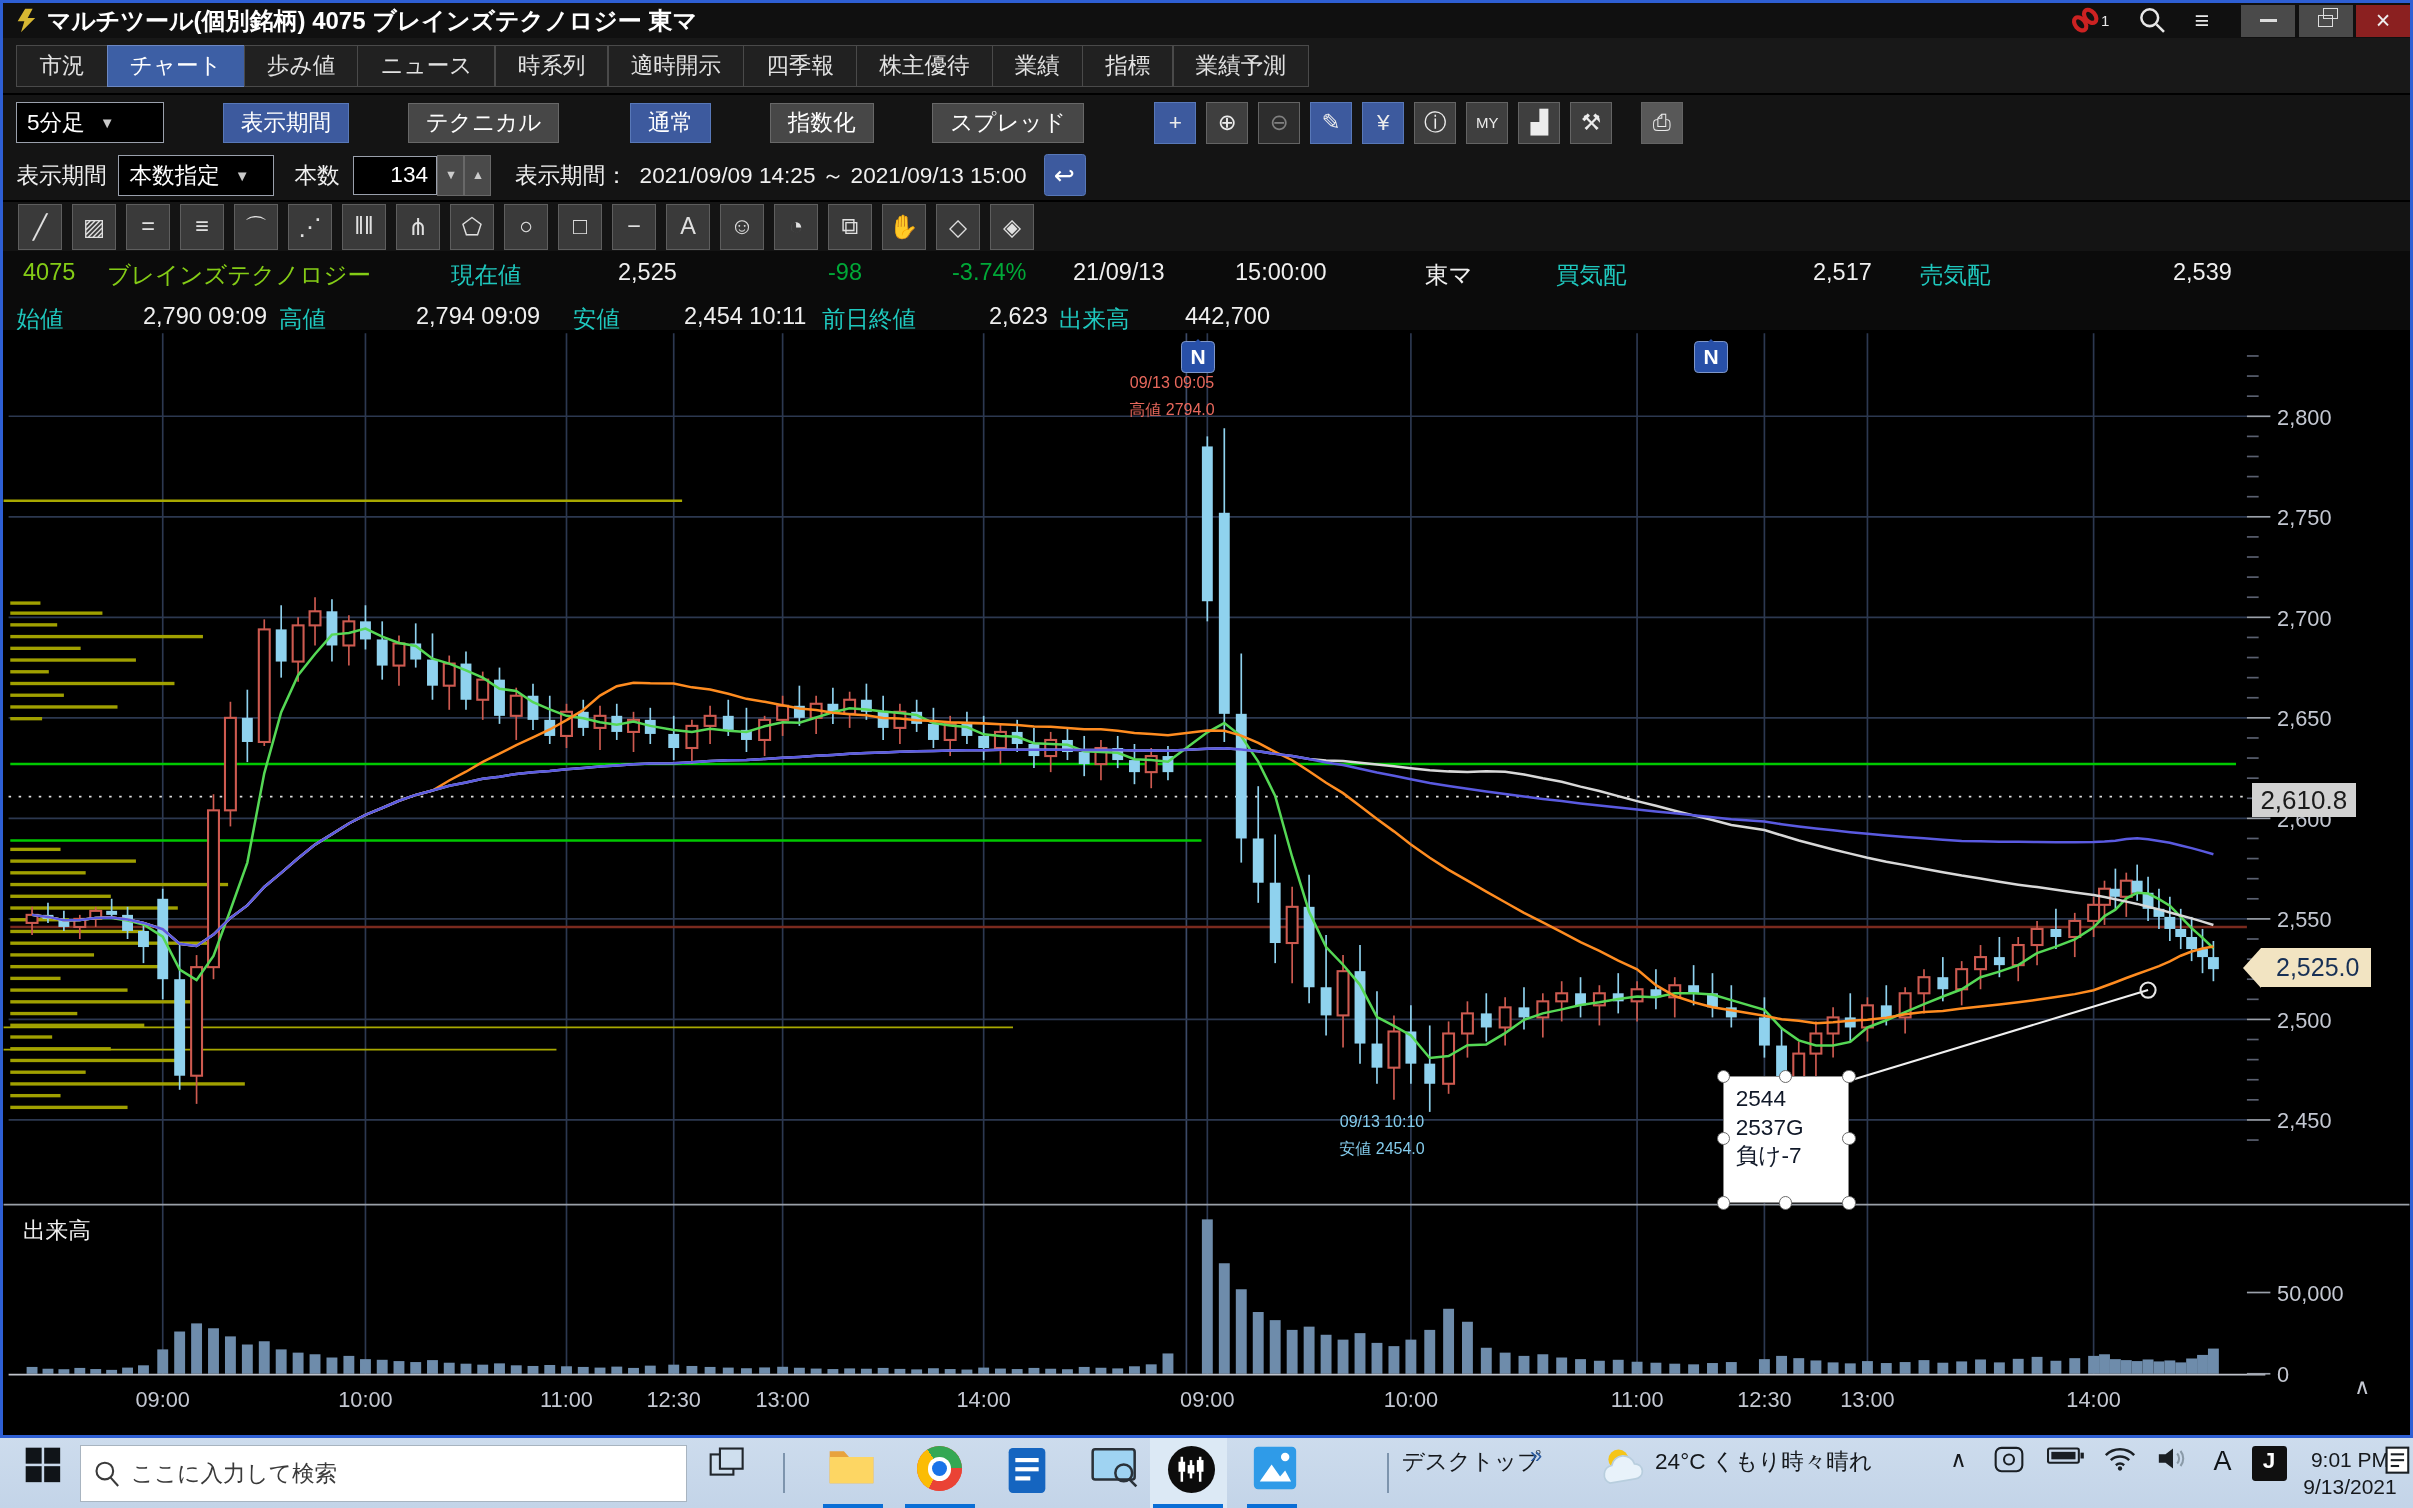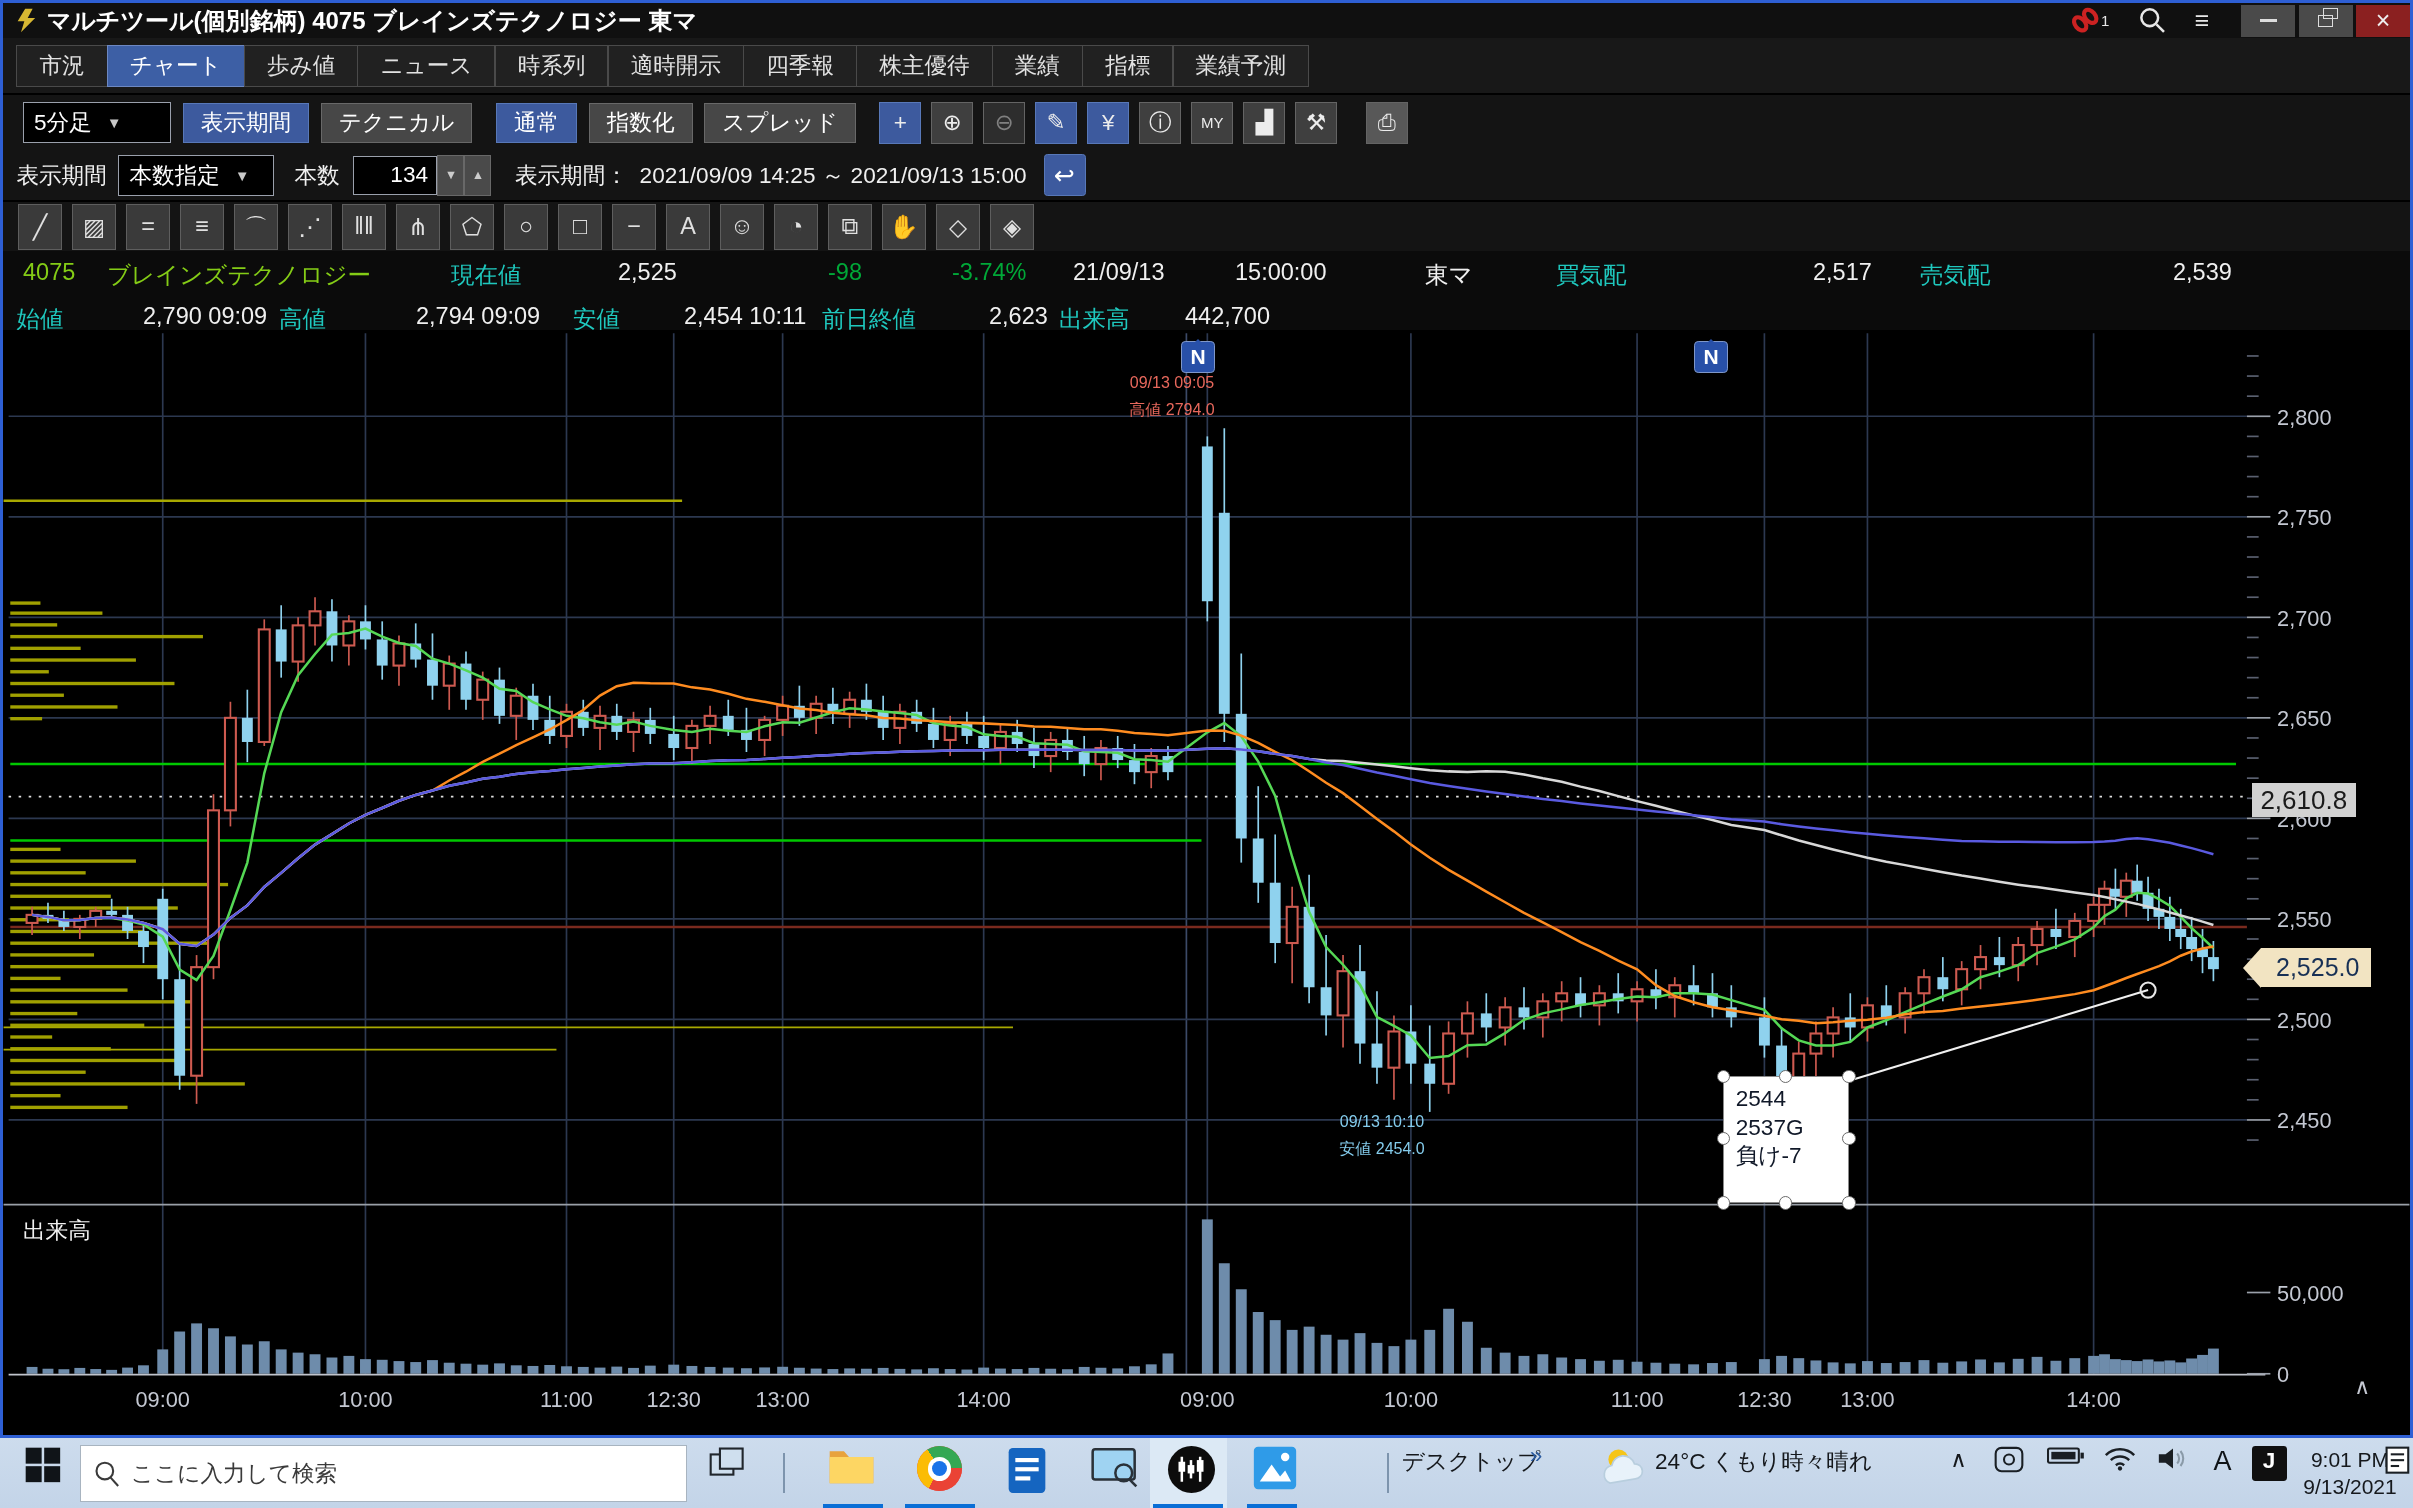--- a/index.html
+++ b/index.html
@@ -16,21 +16,21 @@
   .wbtn{width:54px;height:32px;border:none;background:#4a4a4a;color:#ddd;display:flex;align-items:center;justify-content:center;margin-left:3.4px;}
   .wbtn.close{background:#8b2020;color:#eee;font-size:25px;}
   .mg{width:17px;height:2.5px;background:#ddd;}
   .rg{width:13.4px;height:10px;border:1.7px solid #ddd;position:relative;background:#4a4a4a;}
   .rg::before{content:"";position:absolute;left:4.2px;top:-7.5px;width:12.6px;height:9.2px;border:1.7px solid #ddd;}
   
   .tabbar{position:absolute;top:35px;left:0;right:0;height:55px;background:#181818;display:flex;align-items:center;padding-left:13.4px;border-bottom:1.7px solid #000;}
   .tab{height:40px;line-height:40px;padding:0 22px;background:#212121;border:0.8px solid #4a4a4a;margin-right:-0.8px;color:#e2e2e2;font-size:22.6px;}
   .tab.active{background:#3d5fa5;border-color:#6d88c2;color:#fff;}
   
-  .toolbar1{position:absolute;top:92px;left:0;right:0;height:55px;background:#141414;display:flex;align-items:center;padding-left:20px;}
+  .toolbar1{position:absolute;top:92px;left:0;right:0;height:55px;background:#141414;display:flex;align-items:center;padding-left:13px;gap:47px;}
   .toolbar2{position:absolute;top:147px;left:0;right:0;height:50px;background:#141414;display:flex;align-items:center;padding-left:13.4px;color:#f0f0f0;font-size:22.6px;}
   .selbox{background:#000;border:1.7px solid #9aa0ac;color:#fff;font-size:22.6px;height:39px;display:flex;align-items:center;padding:0 10px;}
   .selbox .arr{margin-left:15px;color:#c8c8c8;font-size:15px;}
   .btn{height:40px;padding:0 17px;font-size:22.6px;color:#fff;display:flex;align-items:center;background:#474747;border:0.8px solid #686868;margin-left:11.7px;}
   .btn.blue{background:#3d5a9e;border-color:#5878b8;}
   .ibtn{width:40px;height:40px;display:flex;align-items:center;justify-content:center;font-size:22.6px;background:#3f3f3f;border:0.8px solid #646464;color:#ececec;margin-left:10px;}
   .ibtn.blue{background:#3d5a9e;border-color:#5878b8;}
   .ibtn.dim{color:#808080;background:#2d2d2d;}
   .ibtn.light{background:#585858;}
   .numbox{background:#000;border:1.7px solid #9aa0ac;color:#fff;width:74px;height:37px;font-size:22.6px;display:flex;align-items:center;justify-content:flex-end;padding-right:8.4px;}

